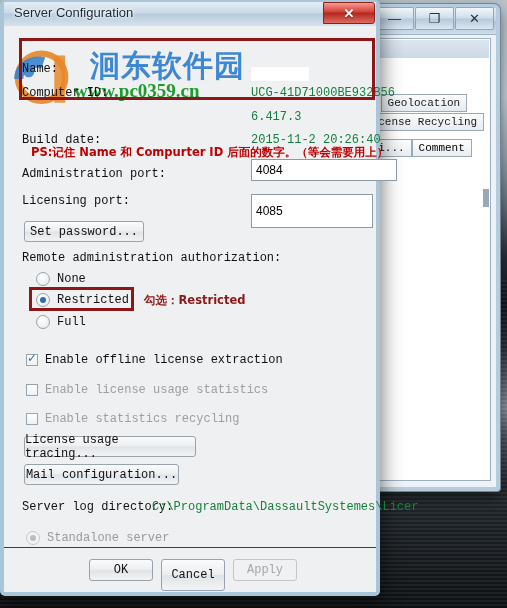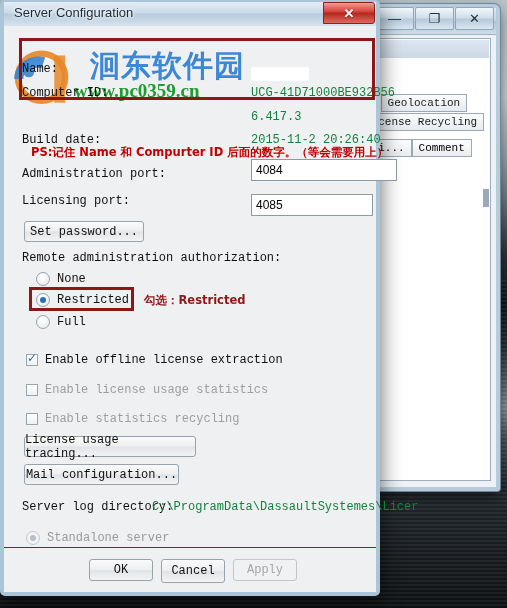--- a/index.html
+++ b/index.html
@@ -203,21 +203,21 @@
     <div class="row val" style="left:247px;top:107px;">2015-11-2 20:26:40</div>
 
     <div class="annot-box" style="left:15px;top:12px;width:356px;height:62px;"></div>
 
     <div class="annot-red" style="left:27px;top:119px;">PS:记住 Name 和 Compurter ID 后面的数字。（等会需要用上）</div>
 
     <div class="row lbl" style="left:18px;top:141px;">Administration port:</div>
     <input class="tf" style="left: 247px; top: 133px; width: 146px; height: 22px;" value="4084">
 
     <div class="row lbl" style="left:18px;top:168px;text-align:right;">Licensing port:</div>
-    <input class="tf" style="left: 247px; top: 168px; width: 122px; height: 22px;" value="4085">
+    <input class="tf" style="left: 247px; top: 168px; width: 122px; height: 34px;" value="4085">
 
     <div class="btn" style="left:20px;top:195px;width:120px;height:21px;">Set password...</div>
 
     <div class="row lbl" style="left:18px;top:225px;">Remote administration authorization:</div>
 
     <div class="radio" style="left:32px;top:246px;">
       <span class="mark"></span>
       <span>None</span>
     </div>
 
@@ -257,18 +257,18 @@
       <span class="mark"></span>
       <span>Standalone server</span>
     </div>
     <div class="radio dim" style="left:22px;top:533px;">
       <span class="mark"></span>
       <span>Failover cluster</span>
     </div>
 
     <div id="dlg-buttons">
       <div class="btn" style="left:85px;top:11px;width:64px;height:22px;">OK</div>
-      <div class="btn" style="left:157px;top:11px;width:64px;height:24px;">Cancel</div>
+      <div class="btn" style="left:157px;top:11px;width:64px;height:32px;">Cancel</div>
       <div class="btn disabled" style="left:229px;top:11px;width:64px;height:22px;">Apply</div>
     </div>
 
   </div>
 </div>
 
 </body></html>

